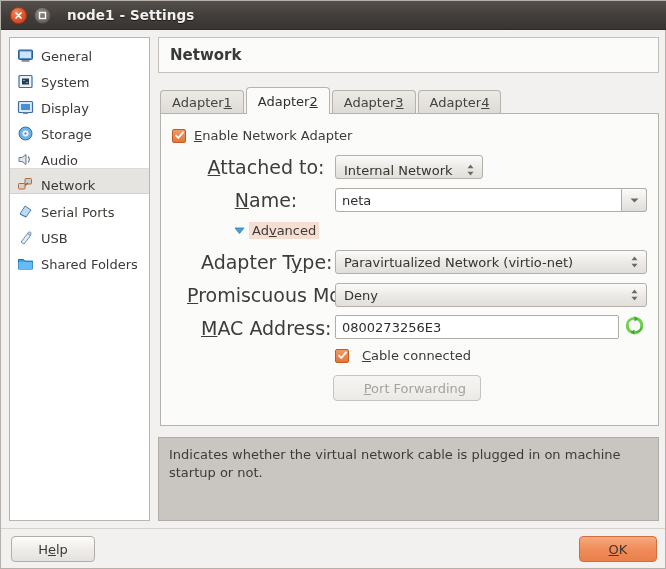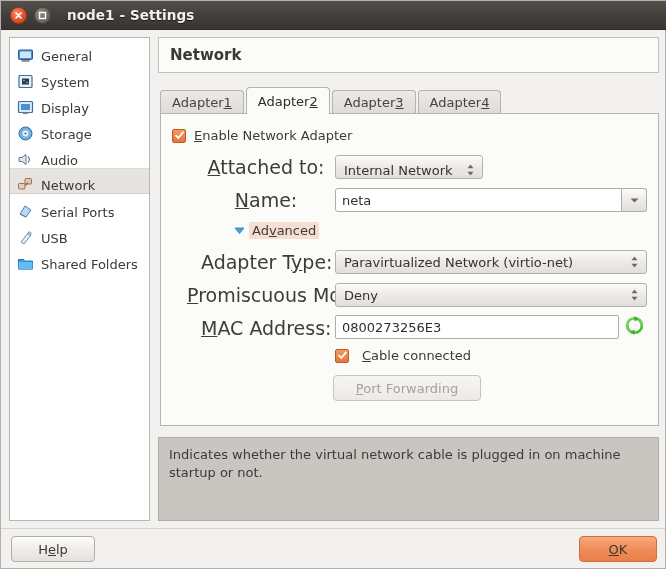--- a/index.html
+++ b/index.html
@@ -214,21 +214,21 @@
     height: 26px;
     background: linear-gradient(to bottom, #fcfcfb 0%, #efedea 52%, #e4e1dd 100%);
     border: 1px solid #b2aea8;
     border-radius: 4px;
     box-sizing: border-box;
     display: flex; align-items: center; justify-content: center;
     font-size: 13px;
     color: #3b3a36;
     padding: 0 14px;
   }
-  .btn.disabled { color: #a6a29c; background: linear-gradient(to bottom,#f6f5f3 0%, #eceae7 100%); border-color: #c7c3be; }
+  .btn.disabled { color: #a6a29c; background: linear-gradient(to bottom,#f6f5f3 0%, #eceae7 100%); border-color: #c7c3be; justify-content: flex-end; }
   .btn u { text-decoration: underline; }
   .btn.default-ok {
     background: linear-gradient(to bottom, #f6a97e 0%, #ef8b57 55%, #e9804c 100%);
     border: 1px solid #cf6f3c;
     color: #40372f;
     align-items: center;
   }
 
   
   .hintbox {

